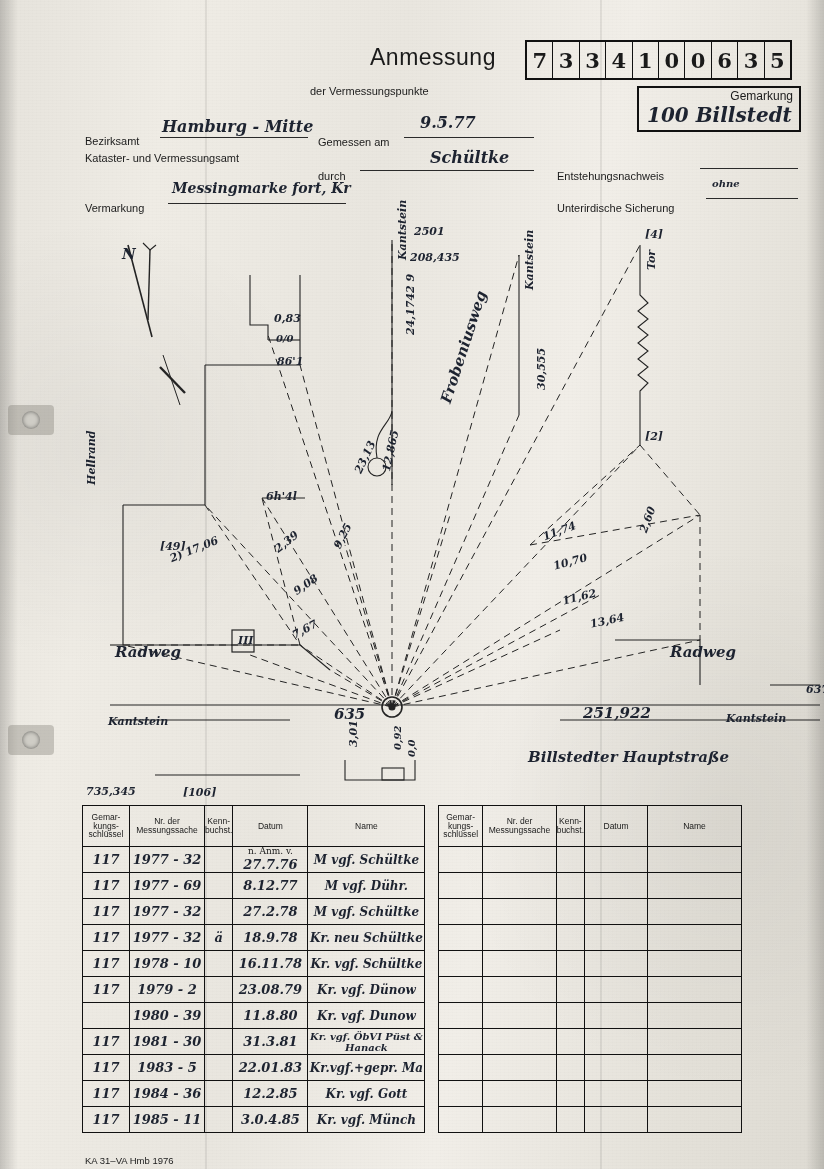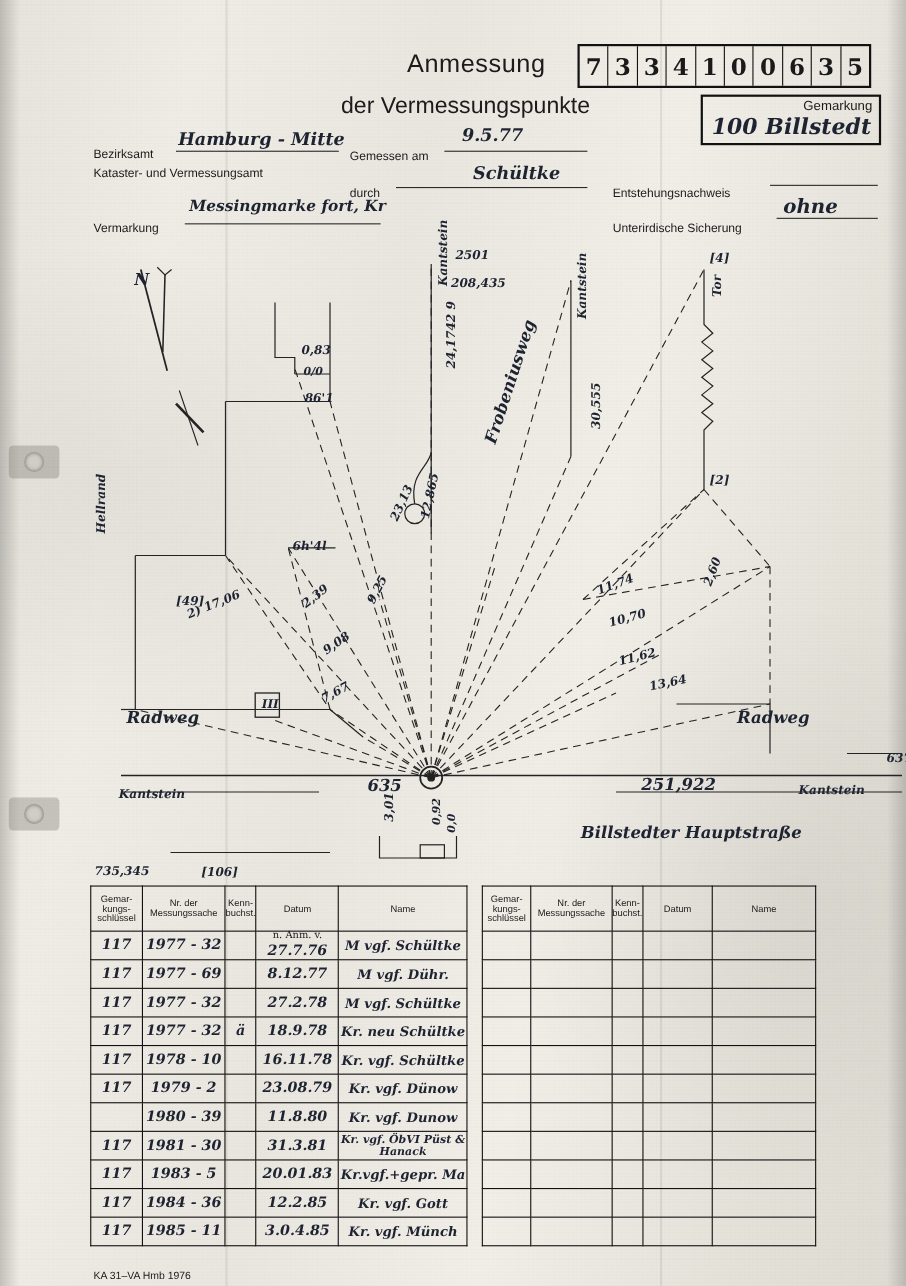--- a/index.html
+++ b/index.html
@@ -31,21 +31,21 @@
   .punch{position:absolute;width:46px;height:30px;border-radius:4px;background:rgba(120,118,110,.35);}
   .punch .hole{position:absolute;left:14px;top:6px;width:18px;height:18px;border-radius:50%;
      background:#cfcdc6;box-shadow:inset 0 0 4px rgba(0,0,0,.5);}
   .punch.p1{left:8px;top:405px;} .punch.p2{left:8px;top:725px;}
 
   .hand{font-family:"DejaVu Serif", serif;font-style:italic;font-weight:bold;color:#1d2330;}
   .print{font-family:"Liberation Sans", sans-serif;color:#1b1b1b;}
 
   
   #title{position:absolute;left:370px;top:44px;font-size:23px;letter-spacing:.5px;}
-  #subtitle{position:absolute;left:310px;top:85px;font-size:21px;}
+  #subtitle{position:absolute;left:310px;top:85px;font-size:11px;}
   #numberbox{position:absolute;left:525px;top:40px;width:263px;height:36px;border:2px solid #111;display:flex;}
   #numberbox .cell{flex:1;border-right:1px solid #111;display:flex;align-items:center;justify-content:center;
       font-family:"DejaVu Serif", serif;font-weight:bold;font-size:21px;}
   #numberbox .cell:last-child{border-right:none;}
   #gemarkbox{position:absolute;left:637px;top:86px;width:160px;height:42px;border:2px solid #111;}
   #gemarkbox .lbl{position:absolute;right:6px;top:1px;font-size:12px;}
   #gemarkbox .val{position:absolute;left:8px;top:15px;font-size:20px;}
 
   .fl{position:absolute;font-size:11px;margin-top:12px;}
   .fline{position:absolute;border-bottom:1px solid #2a2a2a;height:0;}
@@ -123,21 +123,21 @@
   <div class="fline" style="left:360px;top:170px;width:174px;"></div>
 
   <div class="fl print" style="left:557px;top:158px;">Entstehungsnachweis</div>
   <div class="fline" style="left:700px;top:168px;width:98px;"></div>
 
   <div class="fl print" style="left:85px;top:190px;">Vermarkung</div>
   <div class="fv hand" style="left:172px;top:180px;font-size:14px;">Messingmarke fort,  Kr</div>
   <div class="fline" style="left:168px;top:203px;width:178px;"></div>
 
   <div class="fl print" style="left:557px;top:190px;">Unterirdische Sicherung</div>
-  <div class="fv hand" style="left:712px;top:178px;font-size:18px;">ohne</div>
+  <div class="fv hand" style="left:712px;top:178px;font-size:10px;">ohne</div>
   <div class="fline" style="left:706px;top:198px;width:92px;"></div>
 
   <div id="draw">
     <svg width="824" height="580">
       <g stroke="#232323" fill="none" stroke-width="1.1">
 
         <path d="M250,60 L250,110 L268,110 L268,125"></path>
         <path d="M205,150 L300,150 L300,60"></path>
         <path d="M268,125 L300,125"></path>
         <path d="M123,290 L123,430 L300,430"></path>
@@ -321,21 +321,21 @@
             <td class="c-key">117</td>
             <td class="c-nr">1981 - 30</td>
             <td class="c-kb"></td>
             <td class="c-dat">31.3.81</td>
             <td class="c-nam" style="font-size: 10px;">Kr. vgf. ÖbVI Püst &amp; Hanack</td>
           </tr>
           <tr>
             <td class="c-key">117</td>
             <td class="c-nr">1983 - 5</td>
             <td class="c-kb"></td>
-            <td class="c-dat">20.01.83</td>
+            <td class="c-dat">22.01.83</td>
             <td class="c-nam" style="font-size: 12px;">Kr.vgf.+gepr.   Ma</td>
           </tr>
           <tr>
             <td class="c-key">117</td>
             <td class="c-nr">1984 - 36</td>
             <td class="c-kb"></td>
             <td class="c-dat">12.2.85</td>
             <td class="c-nam" style="font-size: 12px;">Kr. vgf.  Gott</td>
           </tr>
           <tr>

